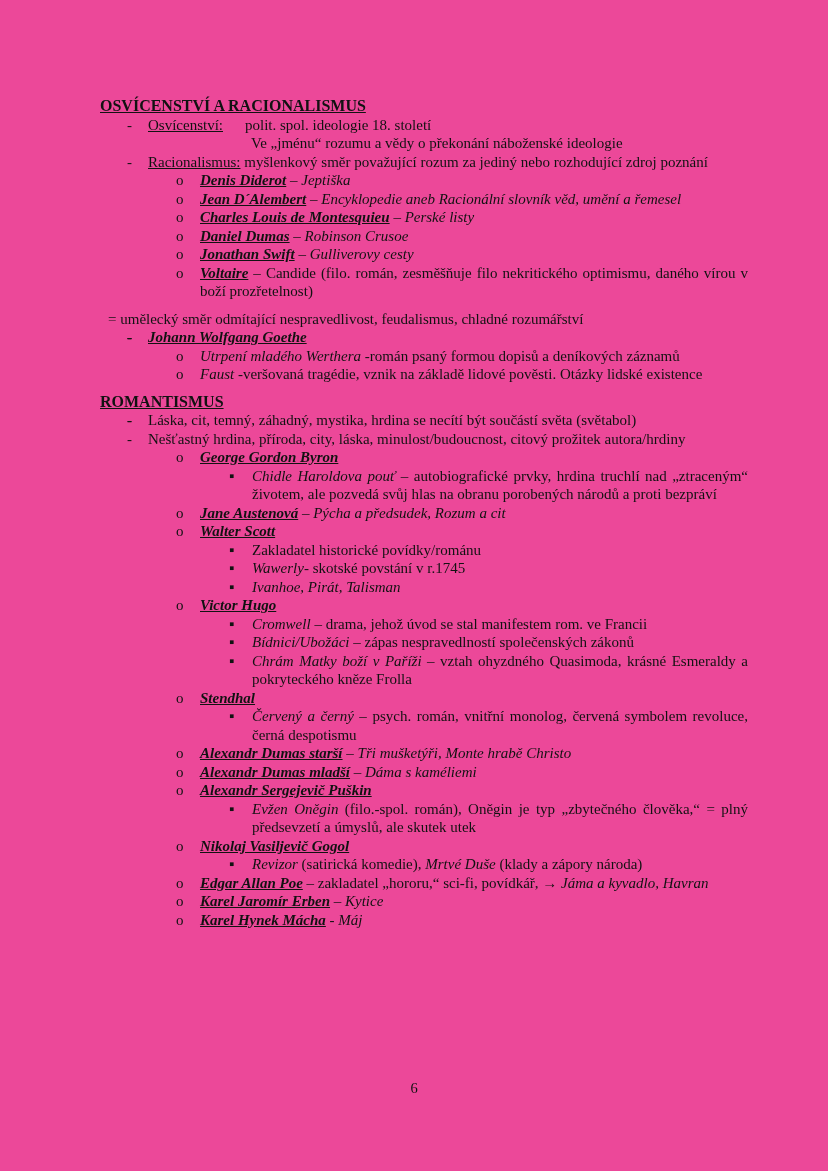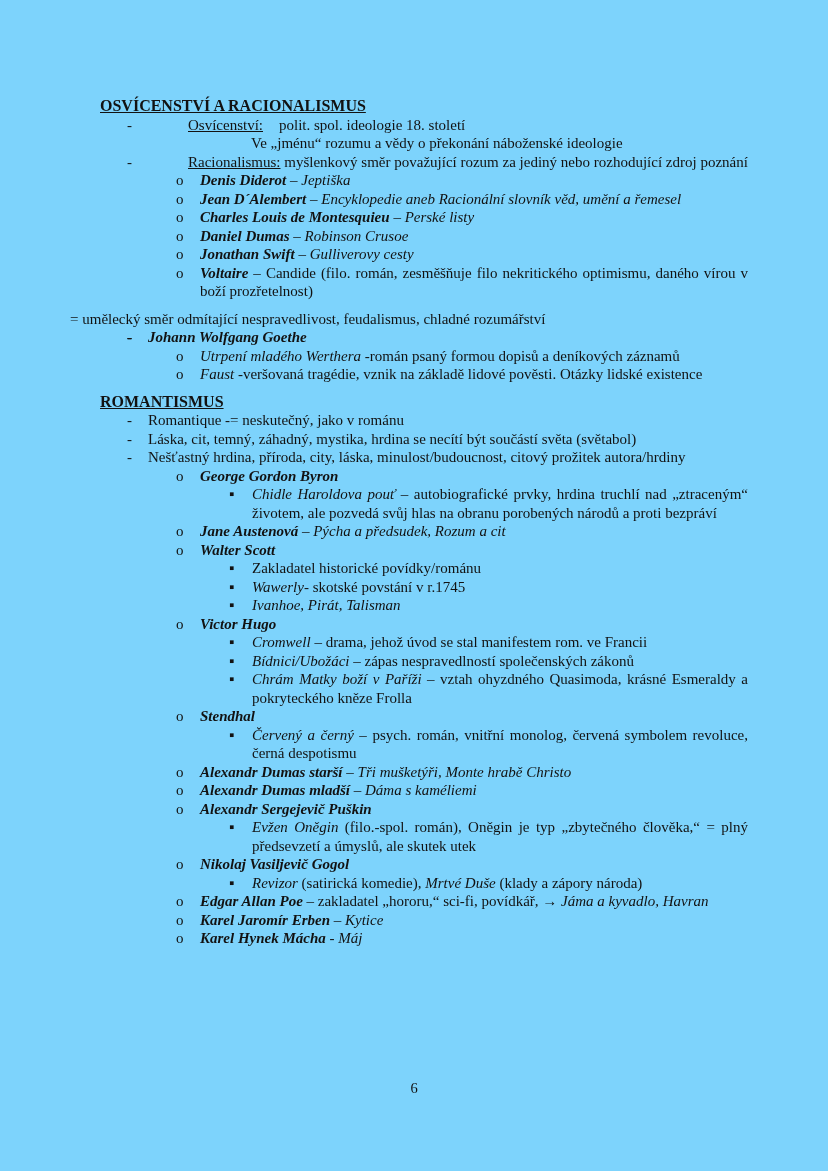--- a/index.html
+++ b/index.html
@@ -6,21 +6,21 @@
   html, body { margin: 0; padding: 0; }
   body {
     width: 828px; height: 1171px;
     background: #ffffff;
     font-family: "Liberation Serif", "DejaVu Serif", serif;
     color: #121212;
   }
   .page {
     position: relative;
     width: 828px; height: 1171px;
-    background: #7dd3fc;
+    background: #ec4899;
     overflow: hidden;
   }
   .content {
     position: absolute;
     top: 97px; left: 0;
     width: 828px;
   }
   .doc-section + .doc-section { margin-top: 9px; }
   .section-heading {
     margin: 0;
@@ -37,26 +37,26 @@
     line-height: 18.5px;
     text-align: justify;
   }
   .para.dash   { padding-left: 148px; }
   .para.dash   > .bullet { left: 127px; }
   .para.circle { padding-left: 200px; }
   .para.circle > .bullet { left: 176px; }
   .para.square { padding-left: 252px; }
   .para.square > .bullet { left: 229px; }
   .para.cont   { padding-left: 251px; }
-  .para.flush  { padding-left: 70px; }
+  .para.flush  { padding-left: 108px; }
   .bullet { position: absolute; top: 0; }
-  .seg.b { font-weight: 700; }
+  .seg.b { font-weight: 700; text-decoration: underline; }
   .seg.i { font-style: italic; }
-  .seg.u { text-decoration: underline; margin-left: 40px; }
-  .seg.tab { margin-left: 16px; }
+  .seg.u { text-decoration: underline; }
+  .seg.tab { margin-left: 22px; }
   .page-number {
     position: absolute;
     top: 1080px; left: 0;
     width: 828px;
     text-align: center;
     font-size: 14.5px;
   }
 </style>
 </head>
 <body>
@@ -78,21 +78,21 @@
       <section class="doc-section">
         <div class="para flush"><span class="seg">= umělecký směr odmítající nespravedlivost, feudalismus, chladné rozumářství</span></div>
         <div class="para dash"><span class="bullet">-</span></div>
         <div class="para dash"><span class="bullet">-</span></div>
         <div class="para dash"><span class="bullet">-</span><span class="seg b i">Johann Wolfgang Goethe</span></div>
         <div class="para circle"><span class="bullet">o</span><span class="seg i">Utrpení mladého Werthera</span><span class="seg"> -román psaný formou dopisů a deníkových záznamů</span></div>
         <div class="para circle"><span class="bullet">o</span><span class="seg i">Faust</span><span class="seg"> -veršovaná tragédie, vznik na základě lidové pověsti. Otázky lidské existence</span></div>
       </section>
       <section class="doc-section">
         <h2 class="section-heading">ROMANTISMUS</h2>
-        <div class="para dash"><span class="bullet">-</span><span class="seg">Romantique -= neskutečný, jako v románu</span></div>
+        <div class="para dash"><span class="bullet">-</span></div>
         <div class="para dash"><span class="bullet">-</span><span class="seg">Láska, cit, temný, záhadný, mystika, hrdina se necítí být součástí světa (světabol)</span></div>
         <div class="para dash"><span class="bullet">-</span><span class="seg">Nešťastný hrdina, příroda, city, láska, minulost/budoucnost, citový prožitek autora/hrdiny</span></div>
         <div class="para circle"><span class="bullet">o</span><span class="seg b i">George Gordon Byron</span></div>
         <div class="para square"><span class="bullet">▪</span><span class="seg i">Chidle Haroldova pouť</span><span class="seg"> – autobiografické prvky, hrdina truchlí nad „ztraceným“ životem, ale pozvedá svůj hlas na obranu porobených národů a proti bezpráví</span></div>
         <div class="para circle"><span class="bullet">o</span><span class="seg b i">Jane Austenová</span><span class="seg"> – </span><span class="seg i">Pýcha a předsudek, Rozum a cit</span></div>
         <div class="para circle"><span class="bullet">o</span><span class="seg b i">Walter Scott</span></div>
         <div class="para square"><span class="bullet">▪</span><span class="seg">Zakladatel historické povídky/románu</span></div>
         <div class="para square"><span class="bullet">▪</span><span class="seg i">Wawerly</span><span class="seg">- skotské povstání v r.1745</span></div>
         <div class="para square"><span class="bullet">▪</span><span class="seg i">Ivanhoe, Pirát, Talisman</span></div>
         <div class="para circle"><span class="bullet">o</span><span class="seg b i">Victor Hugo</span></div>

